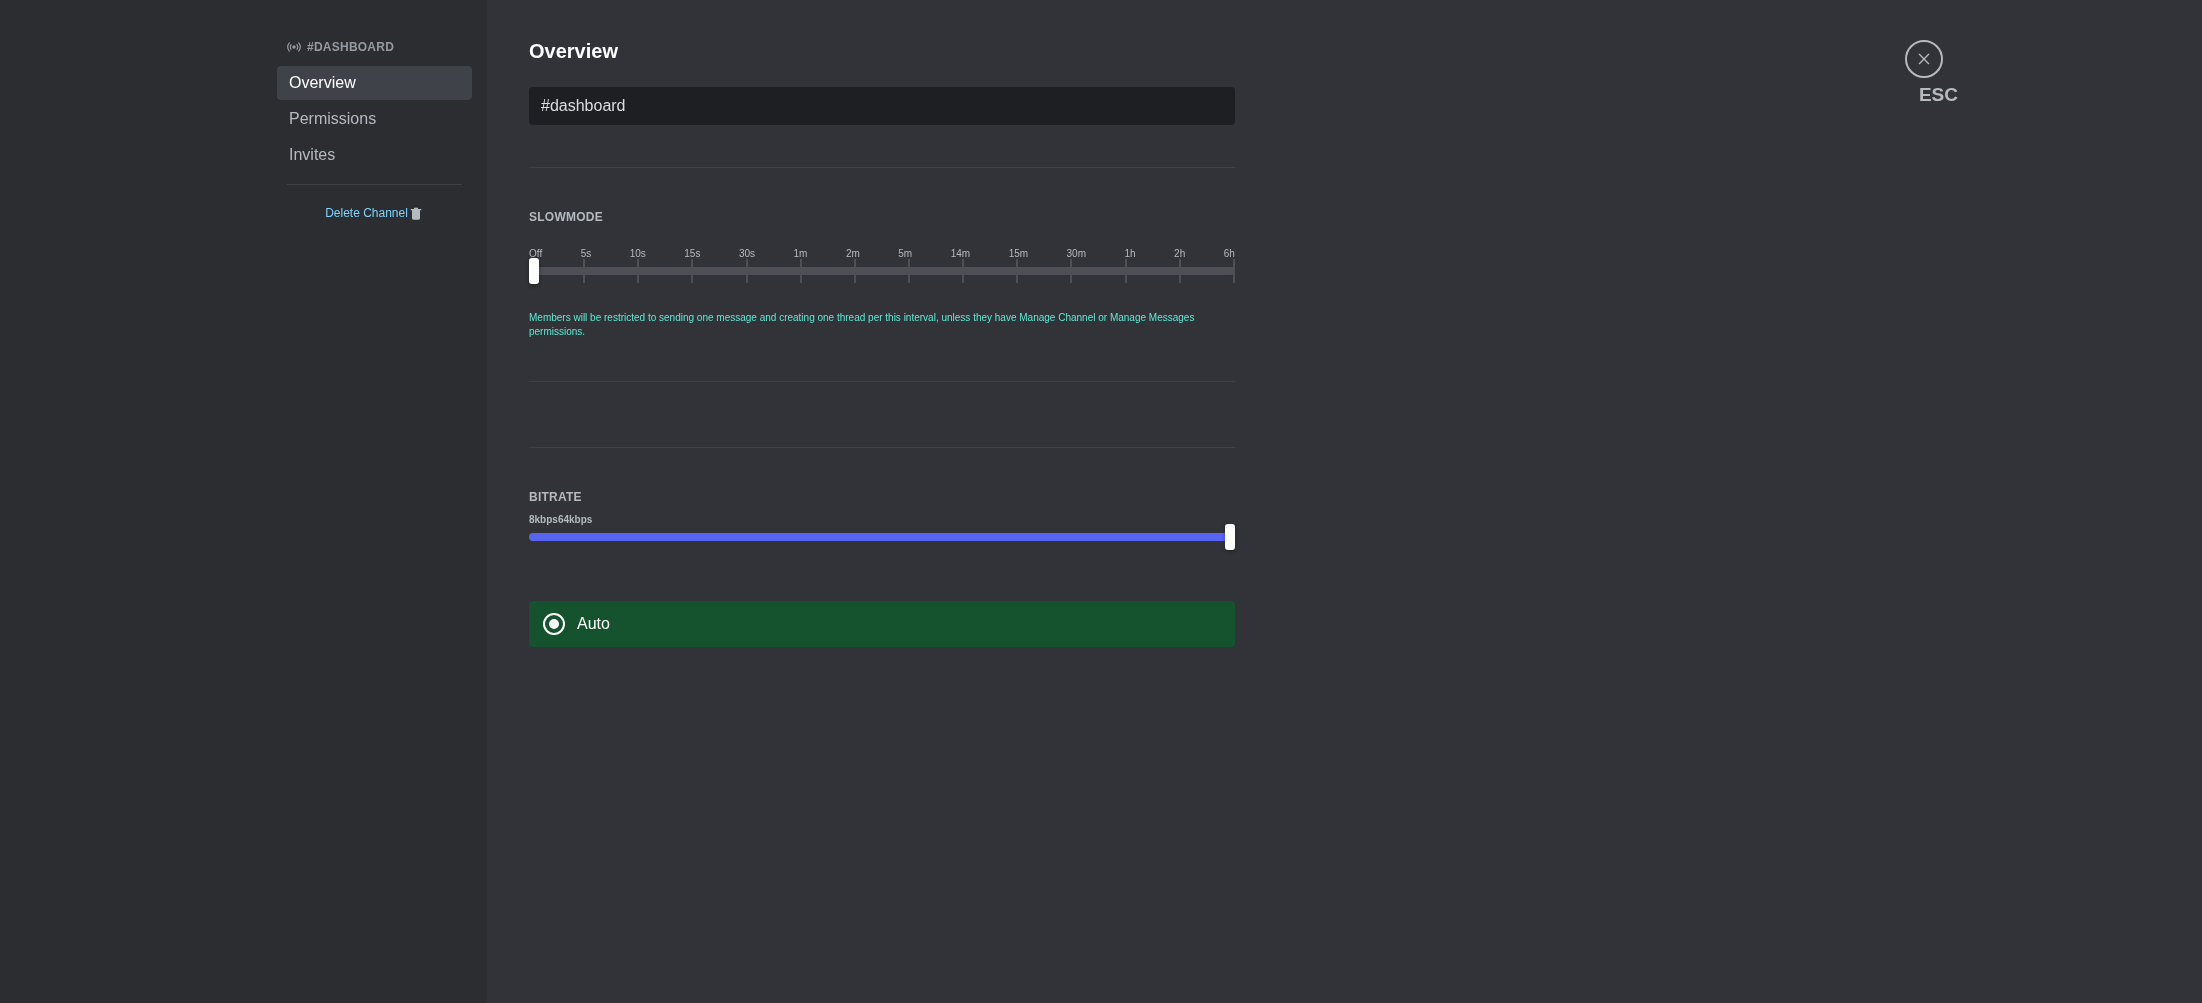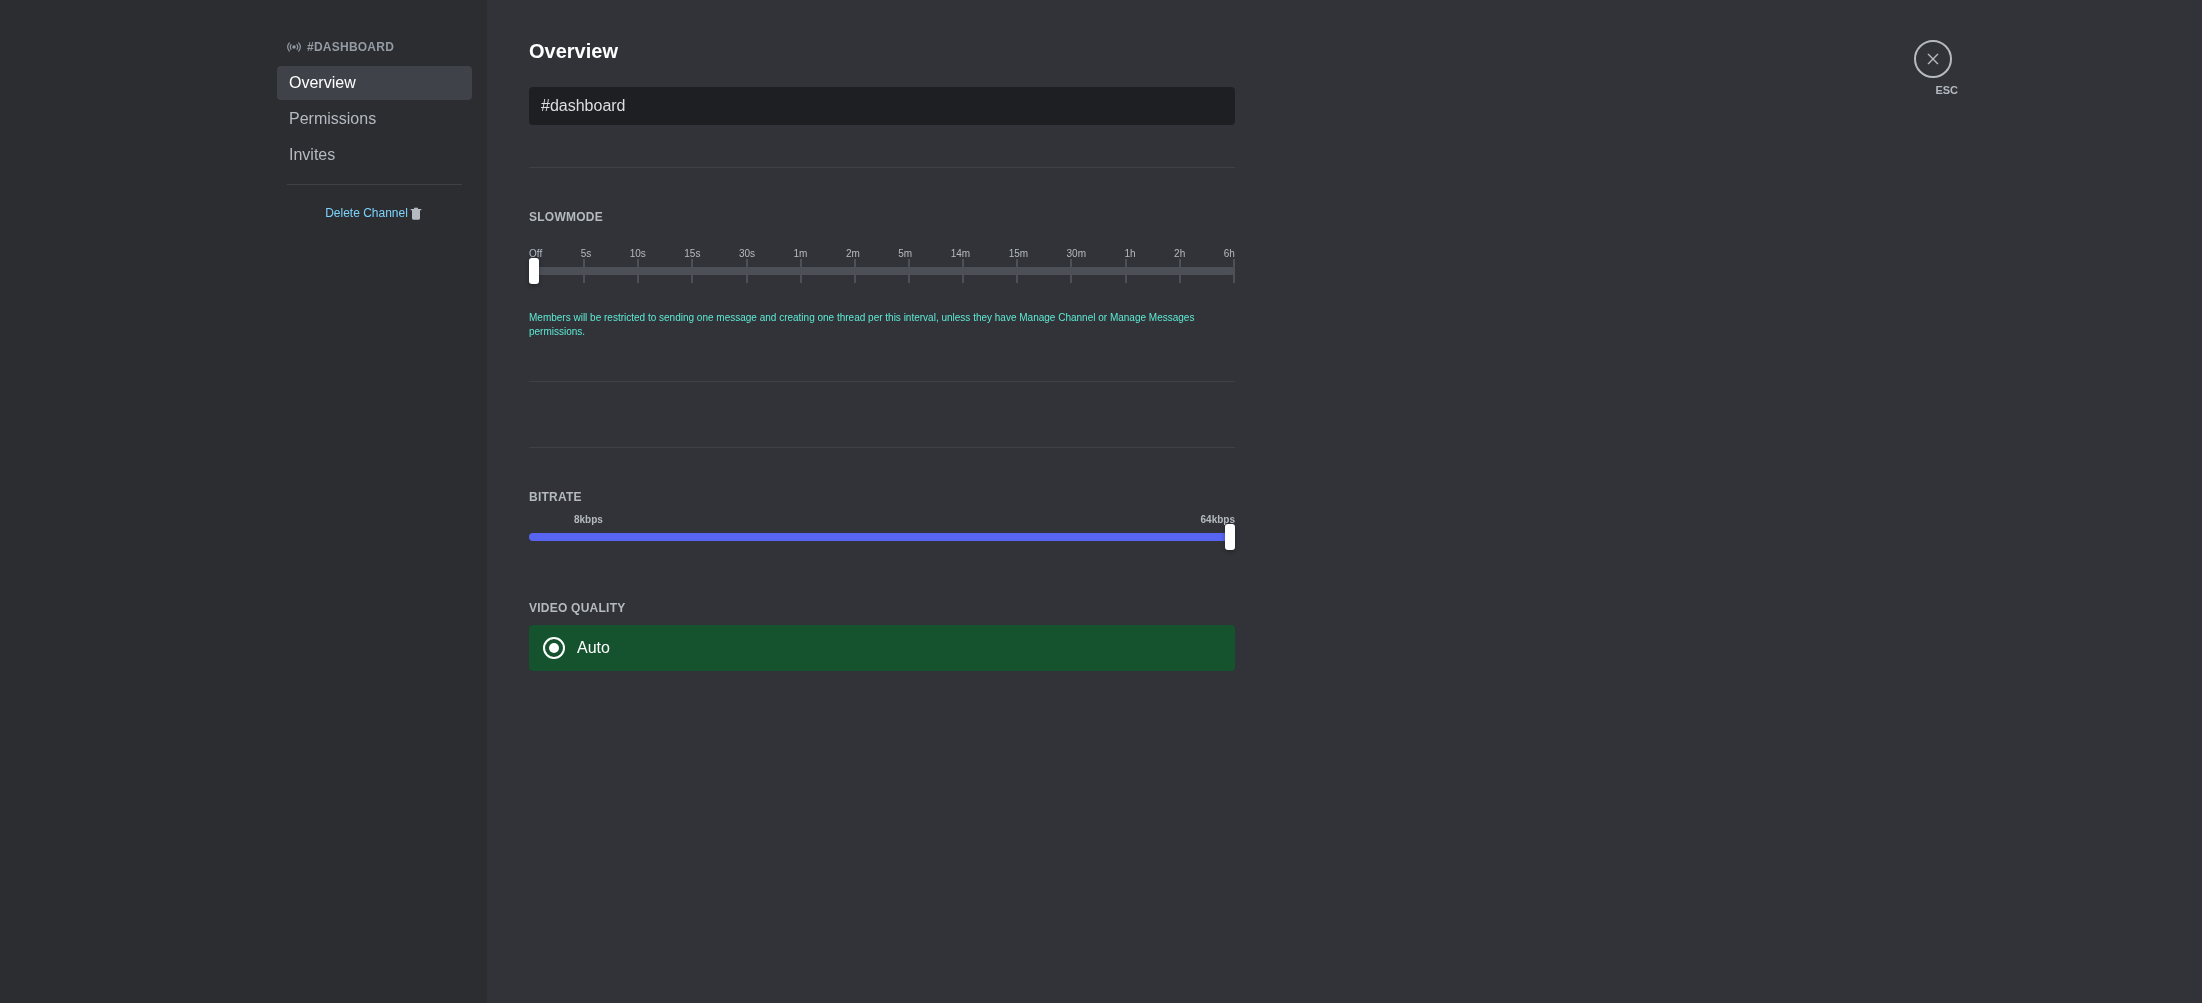--- a/index.html
+++ b/index.html
@@ -186,26 +186,24 @@
     
     .slider-desc {
       color: #5eead4;
       font-size: 10px;
       margin-top: 36px;
       line-height: 1.4;
     }
     
     .bitrate-labels {
       display: flex;
-      justify-content: space-between;
       font-size: 10px;
       color: #b5bac1;
       font-weight: 700;
       margin-bottom: 8px;
-      margin-left: 45px;
     }
     
     .bitrate-track {
       position: relative;
       height: 8px;
       background: #5865f2;
       border-radius: 4px;
     }
     
     .radio-option {
@@ -259,21 +257,21 @@
       height: 38px;
       border: 2px solid #b5bac1;
       border-radius: 50%;
       display: flex;
       align-items: center;
       justify-content: center;
     }
     
     .close-label {
       color: #b5bac1;
-      font-size: 11px;
+      font-size: 19px;
       font-weight: 600;
       margin-left: 28px;
     }
     
     svg {
       display: block;
     }
   </style>
 </head>
 <body>
@@ -375,20 +373,19 @@
     <div class="bitrate-labels">
       <span>8kbps</span>
       <span>64kbps</span>
     </div>
     <div class="bitrate-track">
       <div class="slider-handle right"></div>
     </div>
     
     <div style="height: 60px;"></div>
     
-    <div class="section-label">Video Quality</div>
     
     <div class="radio-option">
       <div class="radio-circle checked"></div>
       <span class="radio-label">Auto</span>
     </div>
   </div>
 </div>
 
 </body></html>

